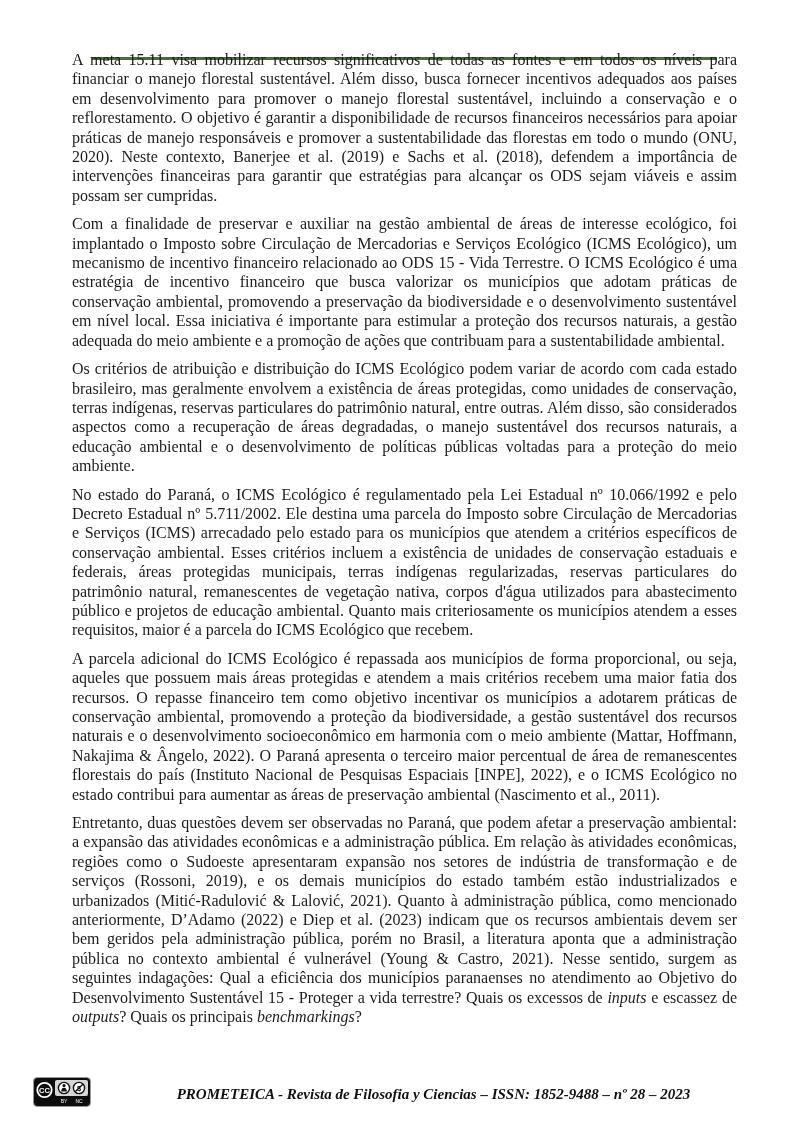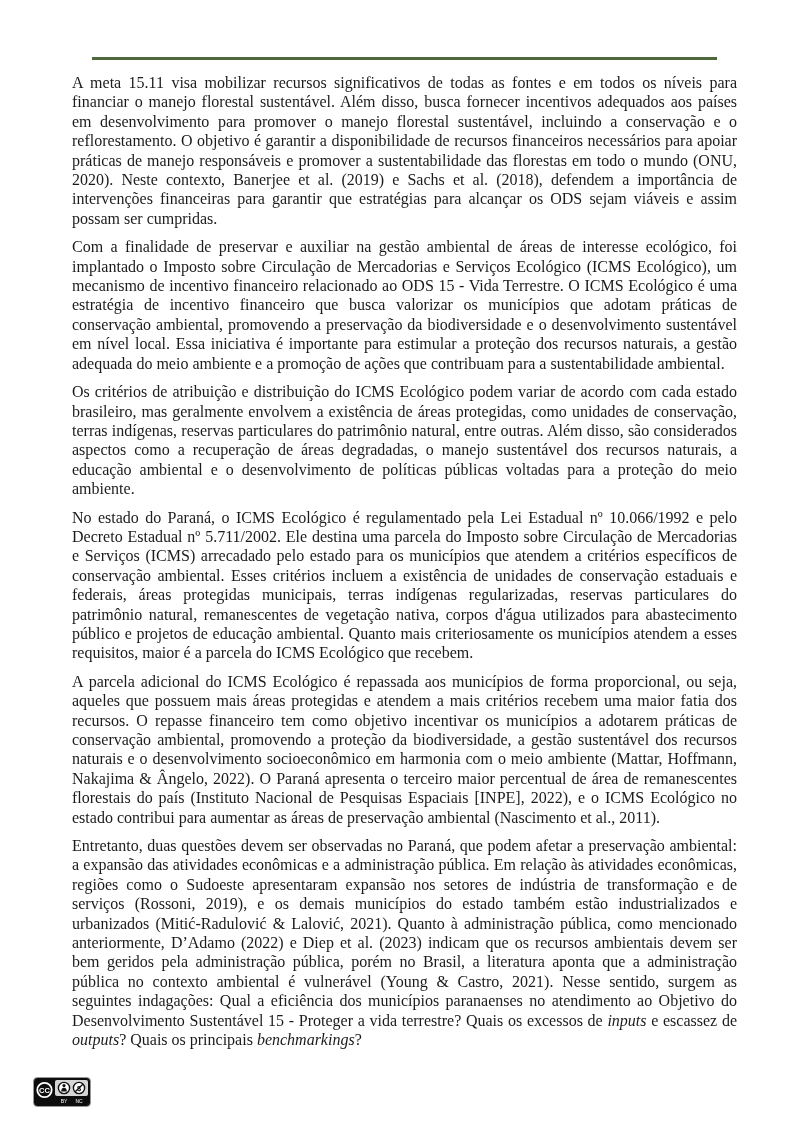--- a/index.html
+++ b/index.html
@@ -20,21 +20,21 @@
     position: absolute;
     left: 92px;
     top: 57px;
     width: 625px;
     height: 3px;
     background: #4e6a3d;
   }
   .content {
     position: absolute;
     left: 72px;
-    top: 73px;
+    top: 50px;
     width: 665px;
     font-size: 16px;
     line-height: 19.4px;
     text-align: justify;
   }
   .content p {
     margin: 0 0 9px 0;
   }
   .content i { font-style: italic; font-family: Liberation Serif, serif; }
   .footer-line {
@@ -96,16 +96,17 @@
     </g>
     <g>
       <circle cx="46" cy="11" r="5.6" fill="#ffffff" stroke="#111111" stroke-width="1.4"></circle>
       <text x="46" y="13.8" font-size="7.5" font-weight="bold" fill="#111111" text-anchor="middle" font-family="Liberation Sans, sans-serif">$</text>
       <line x1="42.2" y1="14.8" x2="49.8" y2="7.2" stroke="#111111" stroke-width="1.3"></line>
     </g>
     <text x="31" y="26" font-size="5" fill="#ffffff" text-anchor="middle" font-family="Liberation Sans, sans-serif">BY</text>
     <text x="46" y="26" font-size="5" fill="#ffffff" text-anchor="middle" font-family="Liberation Sans, sans-serif">NC</text>
   </svg>
 
+  <div class="footer-line">PROMETEICA - Revista de Filosofia y Ciencias – ISSN: 1852-9488 – nº 28 – 2023</div>
 
   <div class="page-number">204</div>
 
 </div>
 
 </body></html>

